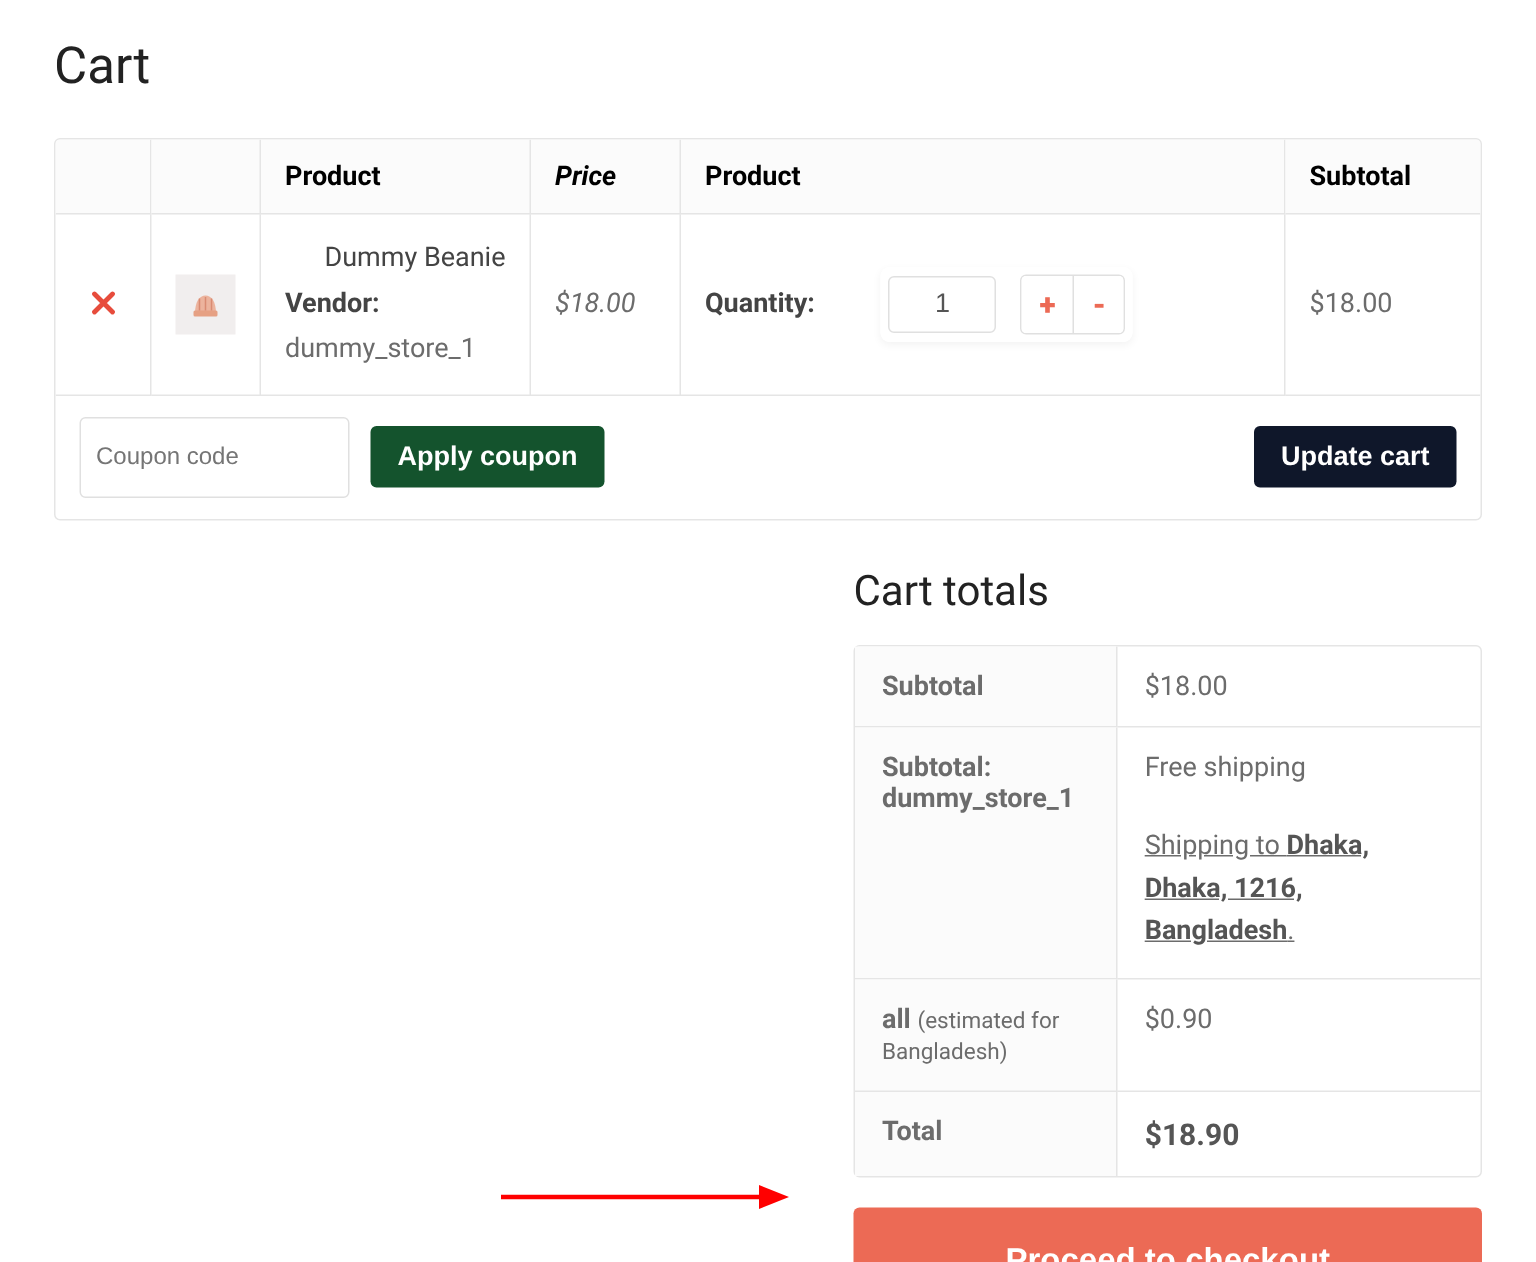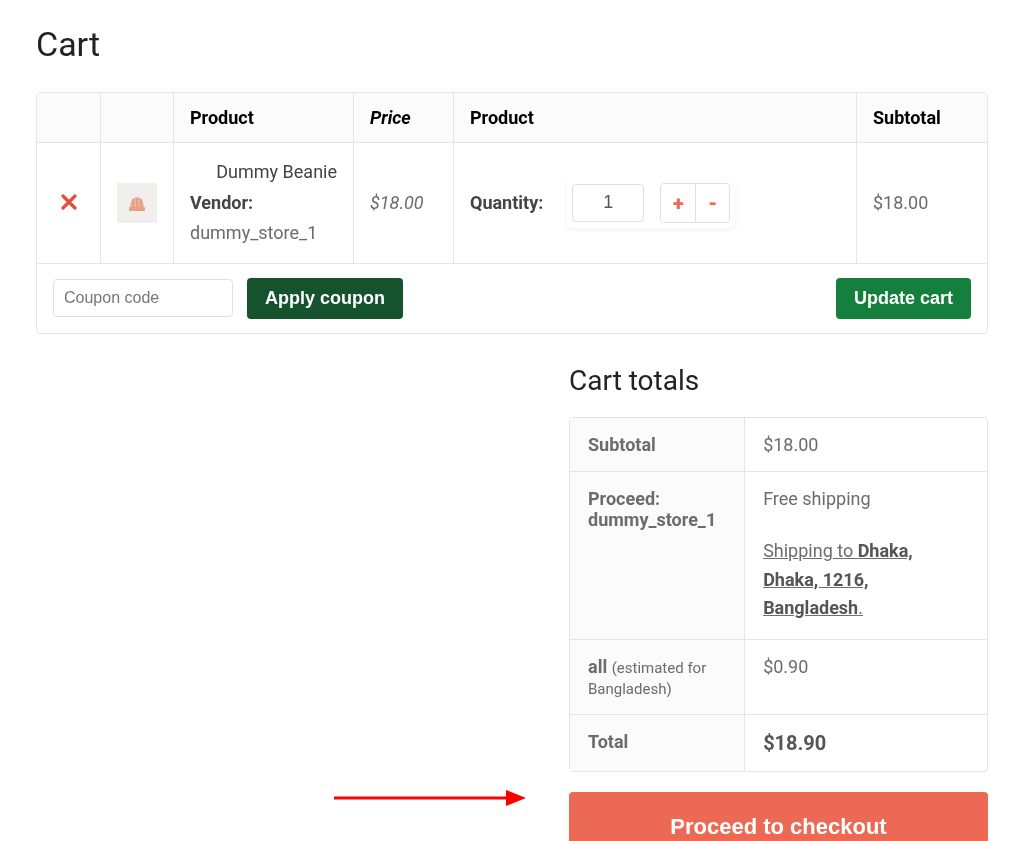--- a/index.html
+++ b/index.html
@@ -61,21 +61,21 @@
     width: 40px; height: 40px;
     background: #f1eeee;
     display: inline-flex;
     align-items: center;
     justify-content: center;
   }
   .thumb svg { width: 24px; height: 24px; }
   .product-cell { line-height: 1.7; color:#444;}
   .product-cell .name { color:#444;text-align:right; }
   .product-cell .vendor-label { font-weight: 700; color:#444;}
-  .qty-cell { display: flex; align-items: center; gap: 24px; }
+  .qty-cell { display: flex; align-items: center; gap: 44px; }
   .qty-label { font-weight: 700; color:#444; }
   .qty-widget {
     display: flex;
     align-items: center;
     gap: 16px;
     border: 1px solid #fff;
     border-radius: 6px;
     padding: 4px;
     box-shadow: 0 2px 6px rgba(0,0,0,0.05);
   }
@@ -97,38 +97,38 @@
     font-size: 20px;
     display: flex; align-items: center; justify-content: center;
     cursor: pointer;
   }
   .qty-btn + .qty-btn { border-left: 1px solid #e0e0e0; }
   
   .actions-row td { padding: 14px 16px; border-bottom: none; }
   .actions-inner { display: flex; align-items: center; justify-content: space-between; }
   .coupon-wrap { display: flex; align-items: center; gap: 14px; }
   .coupon-input {
-    width: 180px; height: 38px;
+    width: 180px; height: 54px;
     border: 1px solid #e0e0e0;
     border-radius: 4px;
     padding: 0 10px;
     font-size: 16px;
     color: #888;
   }
   .btn {
     border: none;
     border-radius: 4px;
     font-size: 18px;
     font-weight: 600;
     color: #fff;
     cursor: pointer;
     padding: 10px 18px;
   }
   .btn-primary { background: #14532d; }
-  .btn-disabled { background: #15803d; cursor: default; }
+  .btn-disabled { background: #0f172a; cursor: default; }
   
   .totals-section {
     width: 455px;
     margin-left: auto;
     margin-top: 30px;
     padding-left: 36px;
   }
   .totals-title {
     font-size: 28px;
     font-weight: 400;
@@ -259,21 +259,21 @@
 
   <div class="totals-section">
     <h2 class="totals-title">Cart totals</h2>
     <table class="totals-table">
       <tbody>
           <tr>
         <th>Subtotal</th>
         <td>$18.00</td>
       </tr>
       <tr>
-        <th>Proceed: dummy_store_1</th>
+        <th>Subtotal: dummy_store_1</th>
         <td>
           <div>Free shipping</div>
           <div class="ship-to">
             <span>Shipping to </span><b>Dhaka, Dhaka, 1216, Bangladesh</b><span>.</span>
           </div>
         </td>
       </tr>
       <tr>
         <th>
           <span>all </span><span class="small">(estimated for Bangladesh)</span>

